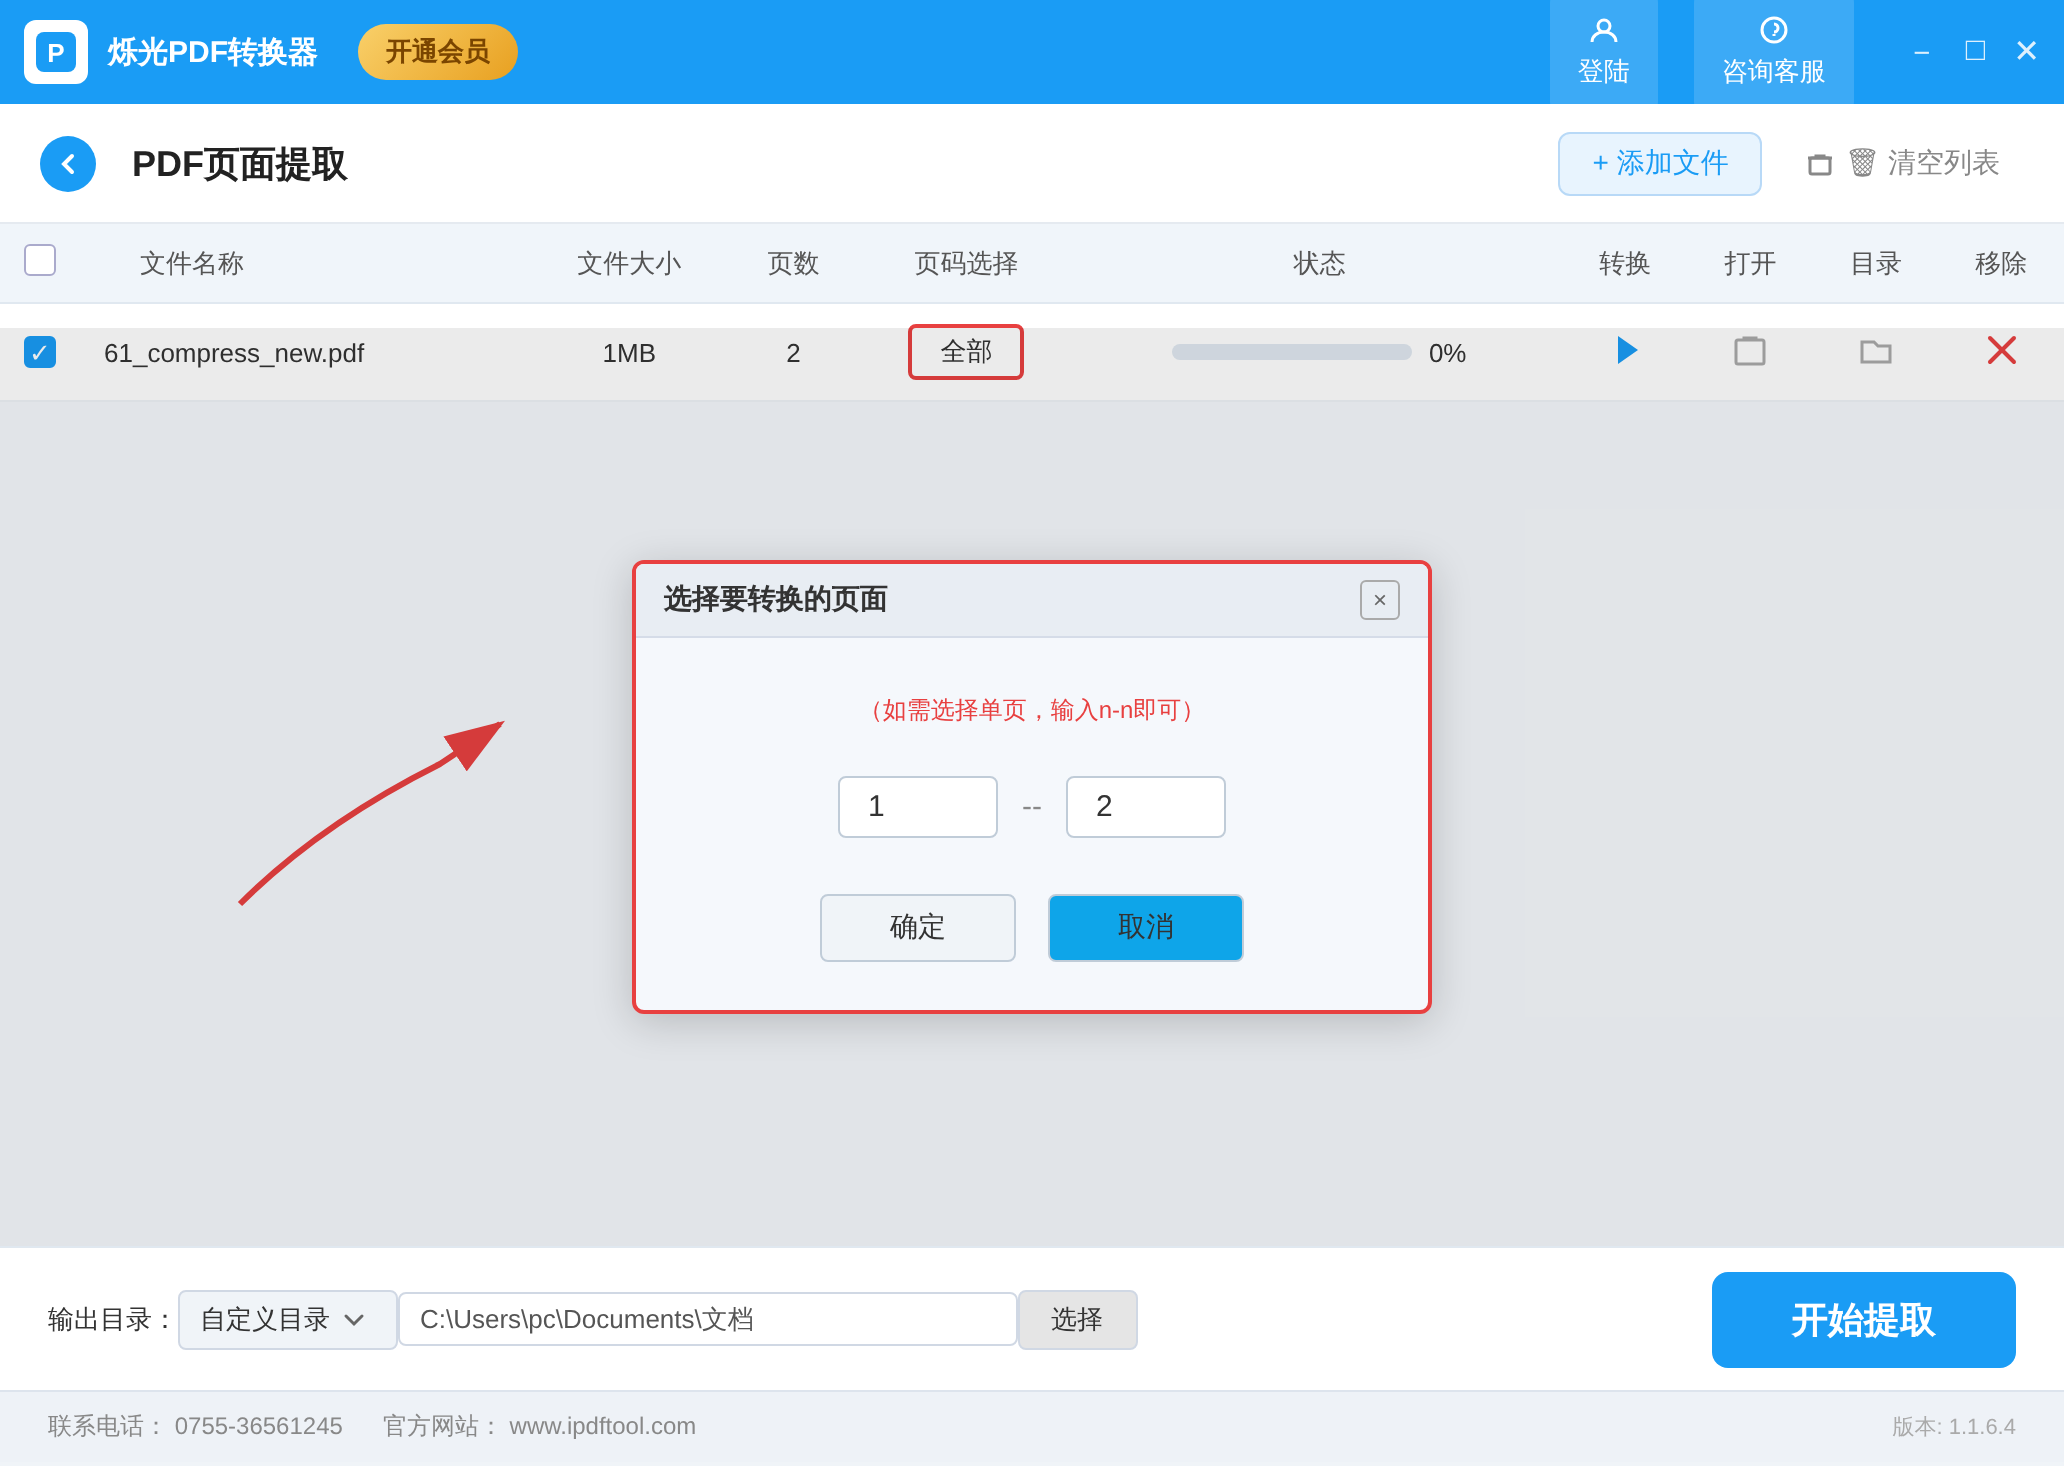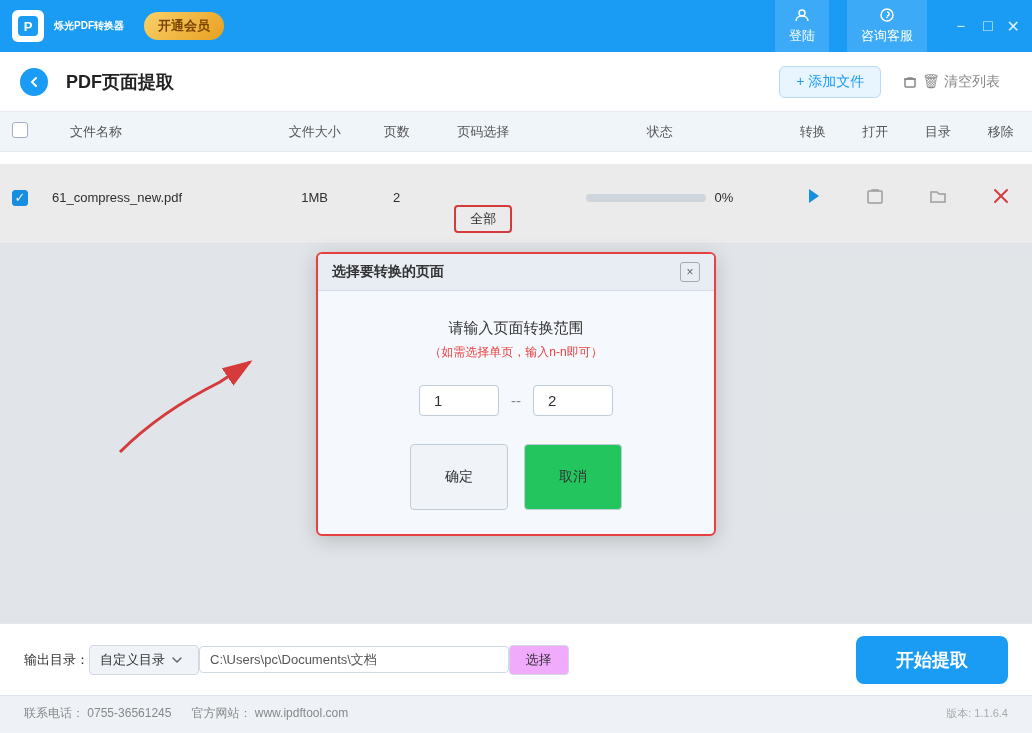--- a/index.html
+++ b/index.html
@@ -28,21 +28,21 @@
       border-radius: 6px;
       display: flex;
       align-items: center;
       justify-content: center;
       font-size: 14px;
       font-weight: bold;
       color: #1a9cf5;
     }
     .titlebar-appname {
       color: #fff;
-      font-size: 10px;
+      font-size: 15px;
       font-weight: bold;
       margin-right: 10px;
     }
     .btn-vip {
       background: linear-gradient(135deg, #f9d06a, #e8a020);
       border: none;
       border-radius: 14px;
       padding: 5px 14px;
       font-size: 13px;
       color: #7a4500;
@@ -178,21 +178,20 @@
       color: #fff;
     }
     .page-select-btn {
       border: 2px solid #e84040;
       border-radius: 4px;
       padding: 3px 14px;
       font-size: 13px;
       background: #fff;
       color: #333;
       cursor: pointer;
-      margin-top: 43px;
     }
     .progress-bar-wrap {
       display: flex;
       align-items: center;
       gap: 8px;
       justify-content: center;
     }
     .progress-bar {
       width: 120px;
       height: 8px;
@@ -258,21 +257,21 @@
       flex: 1;
       border: 1px solid #d0d8e4;
       border-radius: 4px;
       padding: 5px 10px;
       font-size: 13px;
       color: #555;
       background: #fff;
       outline: none;
     }
     .select-btn {
-      background: #f0abfc;
+      background: #e5e5e5;
       border: 1px solid #d0d8e4;
       border-radius: 4px;
       padding: 5px 16px;
       font-size: 13px;
       color: #333;
       cursor: pointer;
     }
     .bottom-spacer { flex: 1; }
     .start-btn {
       background: #1a9cf5;
@@ -391,24 +390,24 @@
     .dialog-confirm-btn {
       background: #f0f4f8;
       border: 1px solid #c0ccd8;
       border-radius: 4px;
       padding: 7px 34px;
       font-size: 14px;
       color: #333;
       cursor: pointer;
     }
     .dialog-cancel-btn {
-      background: #22c55e;
+      background: #0ea5e9;
       border: 1px solid #c0ccd8;
       border-radius: 4px;
-      padding: 23px 34px;
+      padding: 7px 34px;
       font-size: 14px;
       color: #333;
       cursor: pointer;
     }
 
     
     .main-area-wrapper {
       position: relative;
     }
   </style>
@@ -548,21 +547,20 @@
     </svg>
   </div>
 
   <div class="dialog-overlay" style="top:52px;">
     <div class="dialog-box">
       <div class="dialog-titlebar">
         <span class="dialog-title-text">选择要转换的页面</span>
         <button class="dialog-close">×</button>
       </div>
       <div class="dialog-body">
-        <div class="dialog-main-text">请输入页面转换范围</div>
         <div class="dialog-sub-text">（如需选择单页，输入n-n即可）</div>
         <div class="dialog-range-row">
           <input class="range-input" type="text" value="1" style="">
           <span class="range-sep">--</span>
           <input class="range-input" type="text" value="2" style="">
         </div>
         <div class="dialog-btn-row">
           <button class="dialog-confirm-btn">确定</button>
           <button class="dialog-cancel-btn">取消</button>
         </div>

